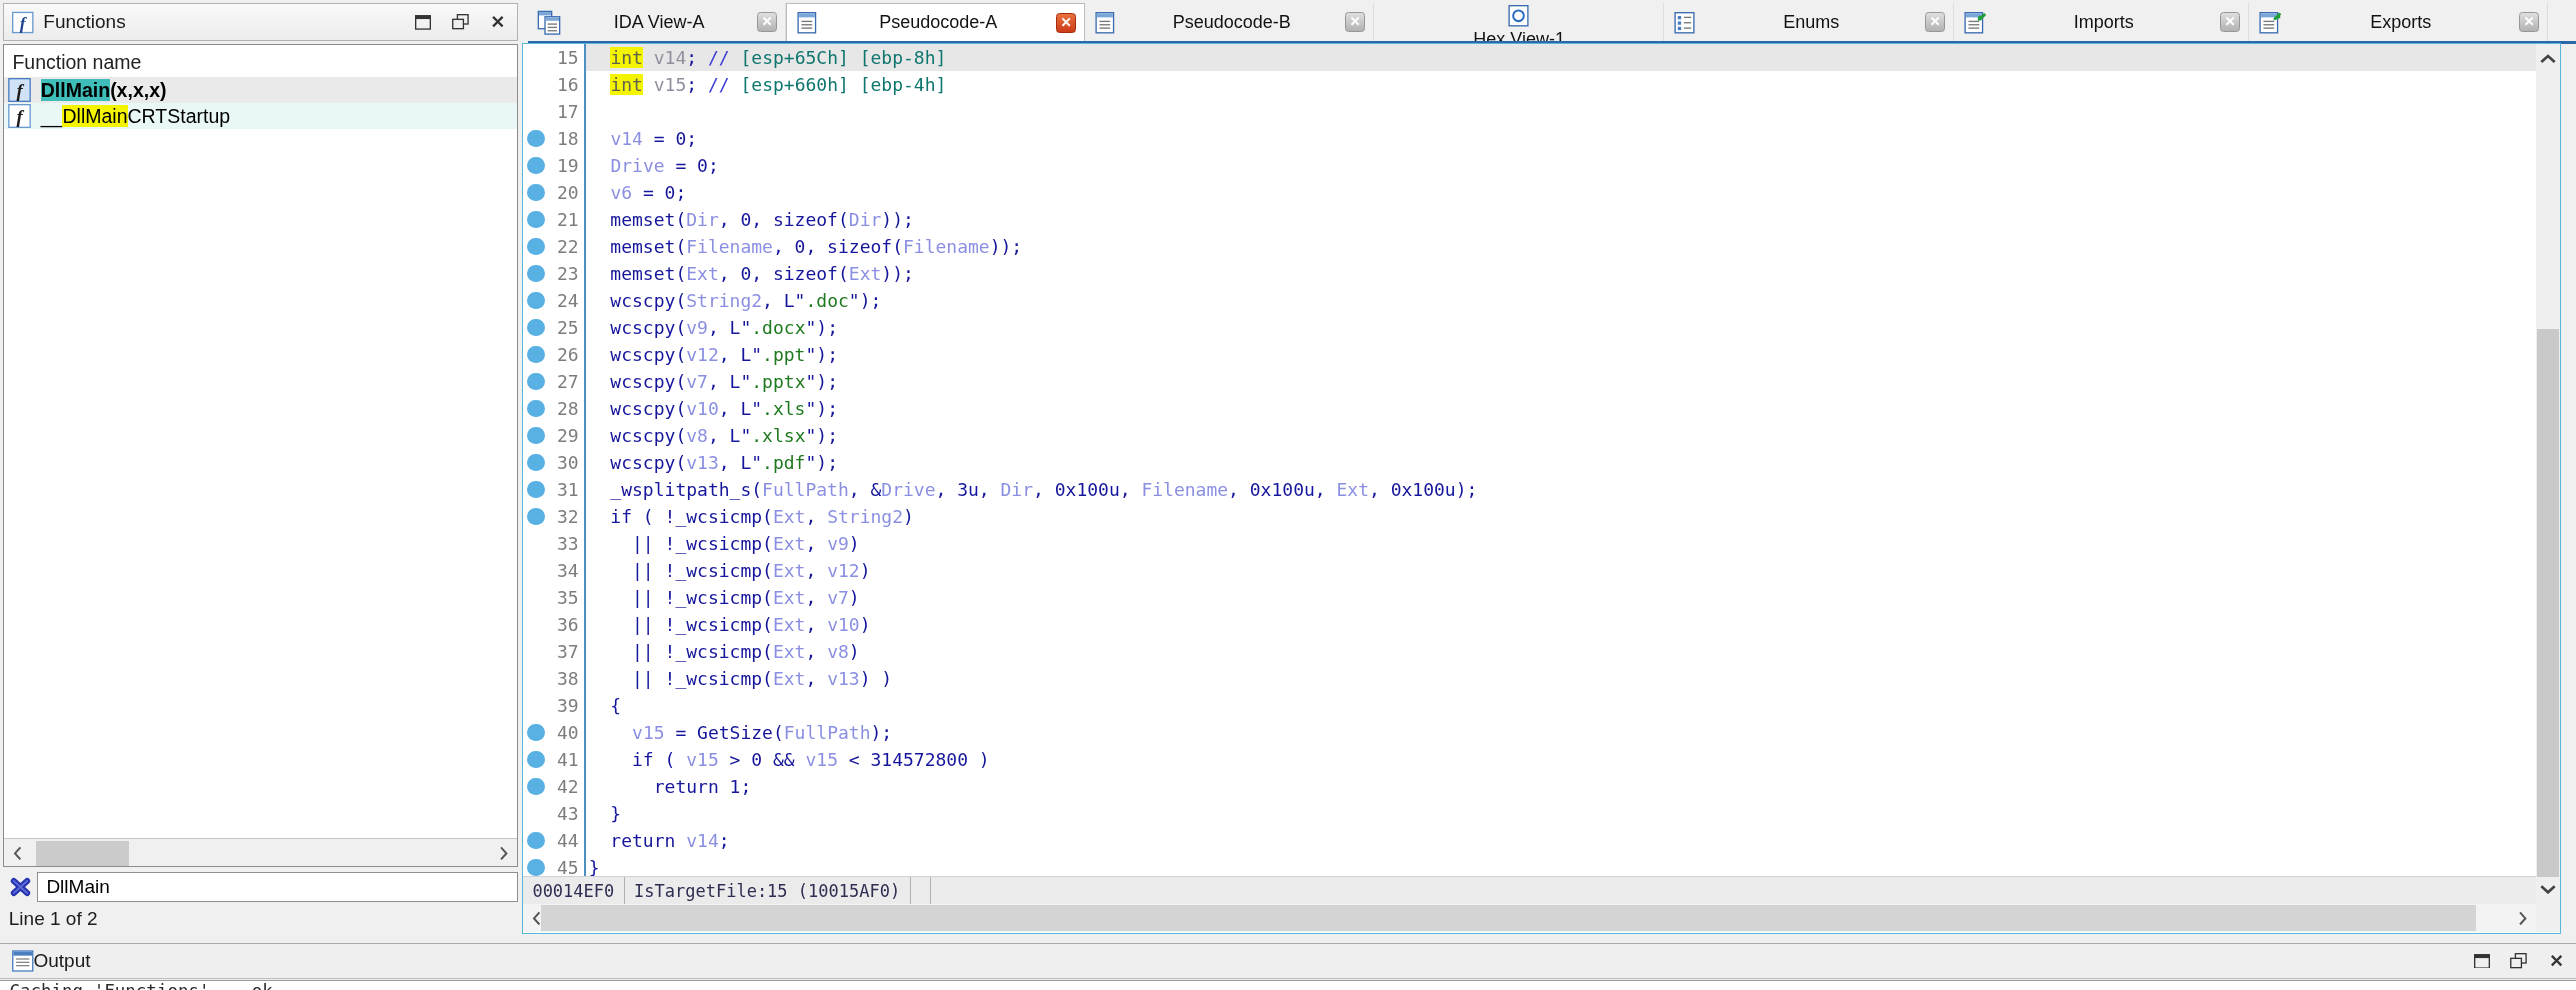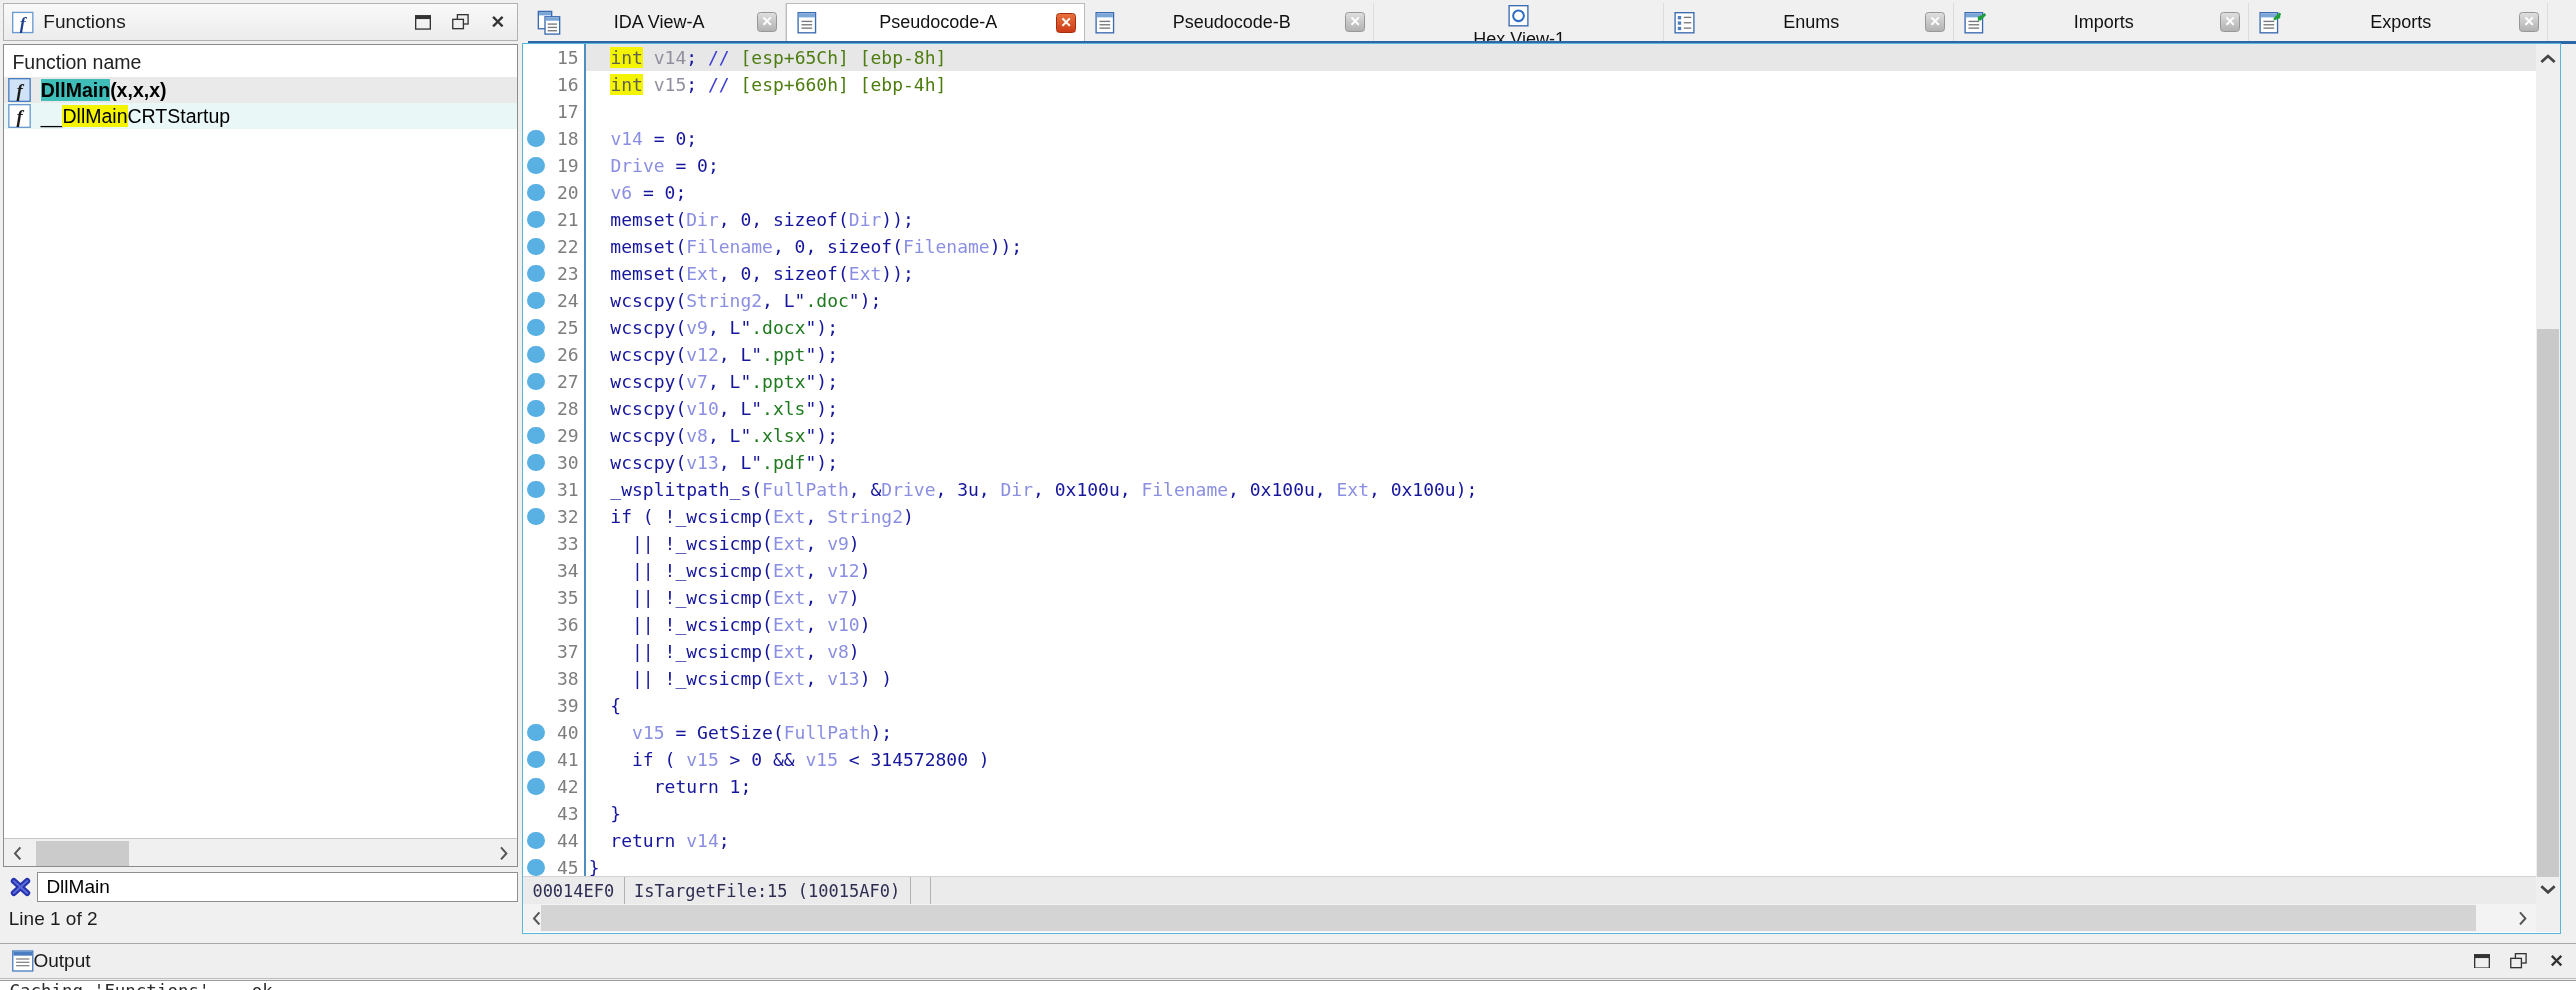--- a/index.html
+++ b/index.html
@@ -64,21 +64,21 @@
   .bp-dot { position:absolute; left:4px; top:4.7px; width:17.5px; height:17.5px; border-radius:50%;
     background:#58b0e3; }
   .lnum { width:38px; flex:none; text-align:right; padding-right:5.4px;
     font-family:"DejaVu Sans Mono", monospace; font-size:18px; line-height:27px; color:#7d7d7d; }
   .gsep { width:2px; flex:none; background:#4d8fc0; }
   .ctext { flex:1; font-family:"DejaVu Sans Mono", monospace; font-size:18px; line-height:27px;
     white-space:pre; padding-left:2.7px; }
   .code-line.current .ctext { background:#e7e7e7; }
   .tk-k { color:#16169c; }
   .tk-v { color:#8b8fe2; }
-  .tk-c { color:#4d7c0f; }
+  .tk-c { color:#0f766e; }
   .tk-cs { color:#3c3cd6; }
   .tk-s { color:#1f7a1f; }
   .tk-y { color:#60604f; background:#f4f400; }
   .tk-dv { color:#8f8f9e; }
 
   #code-status { position:absolute; left:0; right:24px; top:832px; height:28px;
     background:#ebebeb; border-top:0.7px solid #d2d2d2; display:flex; align-items:stretch;
     font-family:"DejaVu Sans Mono", monospace; font-size:17px; color:#2e2e52; }
   #code-status .cell { display:flex; align-items:center; padding:0 9.4px; border-right:0.7px solid #b0b0b0; }
   #code-status .cell.pad { width:20px; padding:0; }

